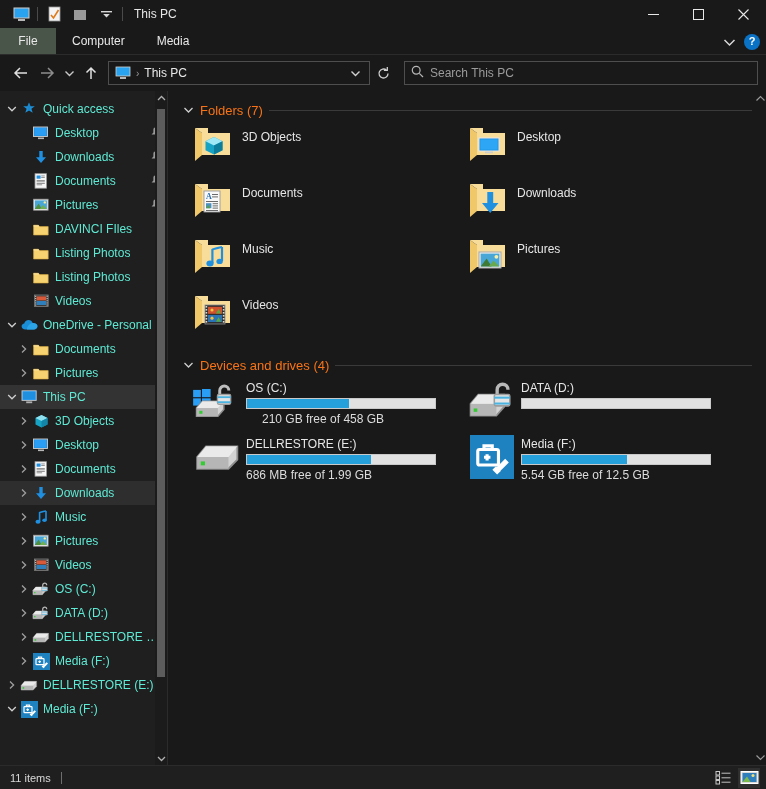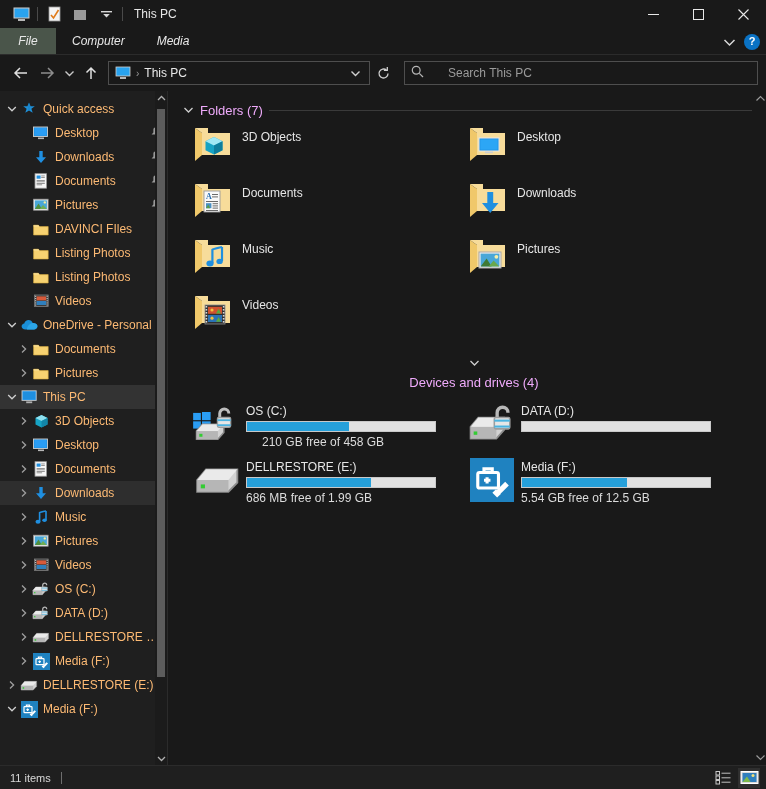--- a/index.html
+++ b/index.html
@@ -24,21 +24,21 @@
   .title-text { font-size: 12px; color: #e6e6e6; margin-left: 8px; white-space: nowrap; }
   .wincontrols { position: absolute; right: 0; top: 0; display: flex; height: 28px; }
   .wc { width: 45px; height: 28px; display: flex; align-items: center; justify-content: center; color: #e6e6e6; }
   .wc svg { display: block; }
 
   
   .tabbar {
     height: 27px; flex: 0 0 27px; background: #191919; display: flex; align-items: stretch;
     position: relative; border-bottom: 1px solid #2b2b2b;
   }
-  .tab { padding: 0 16px; display: flex; align-items: center; font-size: 12px; color: #e8e8e8; font-style: italic; }
+  .tab { padding: 0 16px; display: flex; align-items: center; font-size: 12px; color: #e8e8e8; }
   .tab.file { background: #4a554a; min-width: 56px; justify-content: center; }
   .ribbon-right { position: absolute; right: 6px; top: 0; height: 27px; display: flex; align-items: center; gap: 8px; }
   .chev-ribbon { color: #d8d8d8; }
   .help-btn {
     width: 16px; height: 16px; border-radius: 50%; background: #0a72c4;
     color: #fff; font-size: 11px; font-weight: bold; display: flex;
     align-items: center; justify-content: center; line-height: 1;
   }
 
   
@@ -53,36 +53,36 @@
     flex: 0 0 262px; height: 24px; background: #191919; border: 1px solid #4e4e4e;
     display: flex; align-items: center; padding: 0 4px 0 6px; margin-left: 4px;
   }
   .addr-icon { width: 16px; height: 16px; margin-right: 3px; display: flex; align-items: center; }
   .addr-sep { color: #9a9a9a; font-size: 10px; margin: 0 5px 0 2px; }
   .addr-text { font-size: 12px; color: #e8e8e8; flex: 1; }
   .addr-chev { color: #cfcfcf; width: 20px; text-align: center; }
   .refresh { width: 26px; height: 24px; display: flex; align-items: center; justify-content: center; color: #cfcfcf; }
   .searchbox {
     flex: 1; height: 24px; margin-left: 8px; background: #191919; border: 1px solid #4e4e4e;
-    display: flex; align-items: center; padding: 0 6px; gap: 24px;
+    display: flex; align-items: center; padding: 0 6px; gap: 6px;
   }
   .search-ph { font-size: 12px; color: #9b9b9b; }
 
   
   .body { flex: 1; display: flex; min-height: 0; background: #191919; }
 
   
   .sidebar {
     flex: 0 0 168px; position: relative; background: #1f1f1f;
     overflow: hidden; border-right: 1px solid #2b2b2b;
   }
   .tree { padding-top: 6px; }
   .tree-row {
     height: 24px; display: flex; align-items: center; padding-right: 6px;
-    font-size: 12px; color: #fdba74; white-space: nowrap; position: relative;
+    font-size: 12px; color: #5eead4; white-space: nowrap; position: relative;
   }
   .tree-row.sel { background: #333333; }
   .tree-row.sel2 { background: #2e2e2e; }
   .expander { width: 16px; min-width: 16px; display: flex; align-items: center; justify-content: center; color: #9f9f9f; font-size: 9px; }
   .ticon { width: 18px; min-width: 18px; display: flex; align-items: center; justify-content: center; margin-right: 5px; }
   .tlabel { overflow: hidden; text-overflow: ellipsis; }
   .pin { margin-left: auto; color: #8e8e8e; display: flex; align-items: center; }
   .ind0 { padding-left: 4px; }
   .ind1 { padding-left: 16px; }
 
@@ -92,21 +92,21 @@
   }
   .sb-arrow { height: 14px; width: 12px; display: flex; align-items: center; justify-content: center; color: #b0b0b0; font-size: 8px; }
   .sb-track { flex: 1; width: 12px; position: relative; }
   .sb-thumb { position: absolute; left: 2px; width: 8px; background: #5c5c5c; border-radius: 0; }
 
   
   .content { flex: 1; position: relative; overflow: hidden; background: #191919; }
   .content-inner { padding: 8px 0 0 10px; }
   .group-header { display: flex; align-items: center; gap: 6px; margin: 4px 0 6px 4px; }
   .group-chev { color: #cfcfcf; font-size: 10px; width: 12px; text-align: center; }
-  .group-title { font-size: 13px; color: #f0abfc; white-space: nowrap; }
+  .group-title { font-size: 13px; color: #f97316; white-space: nowrap; }
   .group-rule { flex: 1; height: 1px; background: #3a3a3a; margin-right: 14px; }
 
   .folder-grid { display: grid; grid-template-columns: 275px 275px; row-gap: 0px; margin-left: 14px; }
   .folder-item { display: flex; align-items: flex-start; height: 56px; }
   .folder-ico { width: 44px; min-width: 44px; height: 44px; position: relative; margin-right: 6px; }
   .folder-name { font-size: 12px; color: #e6e6e6; padding-top: 6px; }
 
   .drive-grid { display: grid; grid-template-columns: 275px 275px; margin-left: 14px; margin-top: 4px; }
   .drive-item { display: flex; align-items: flex-start; height: 56px; }
   .drive-ico { width: 50px; min-width: 50px; height: 44px; display: flex; align-items: center; justify-content: center; margin-right: 4px; }
@@ -830,21 +830,21 @@
                       <rect x="17.8" y="10" width="1.6" height="1.6"></rect>
                       <rect x="17.8" y="13" width="1.6" height="1.6"></rect>
                       <rect x="17.8" y="16" width="1.6" height="1.6"></rect>
                     </g>
                   </g>
                 </svg></span>
               <span class="folder-name">Videos</span>
             </div>
           </div>
 
-        <div class="group-header" style="margin-top:10px;flex-direction:column;">
+        <div class="group-header" style="margin-top:10px;">
           <span class="group-chev">
             <svg width="11" height="8" viewBox="0 0 11 8">
                 <path d="M1.5 2 L5.5 6 L9.5 2" fill="none" stroke="#cfcfcf" stroke-width="1.3"></path>
               </svg>
           </span>
           <span class="group-title">Devices and drives (4)</span>
           <span class="group-rule"></span>
         </div>
 
         <div class="drive-grid" id="drives">

